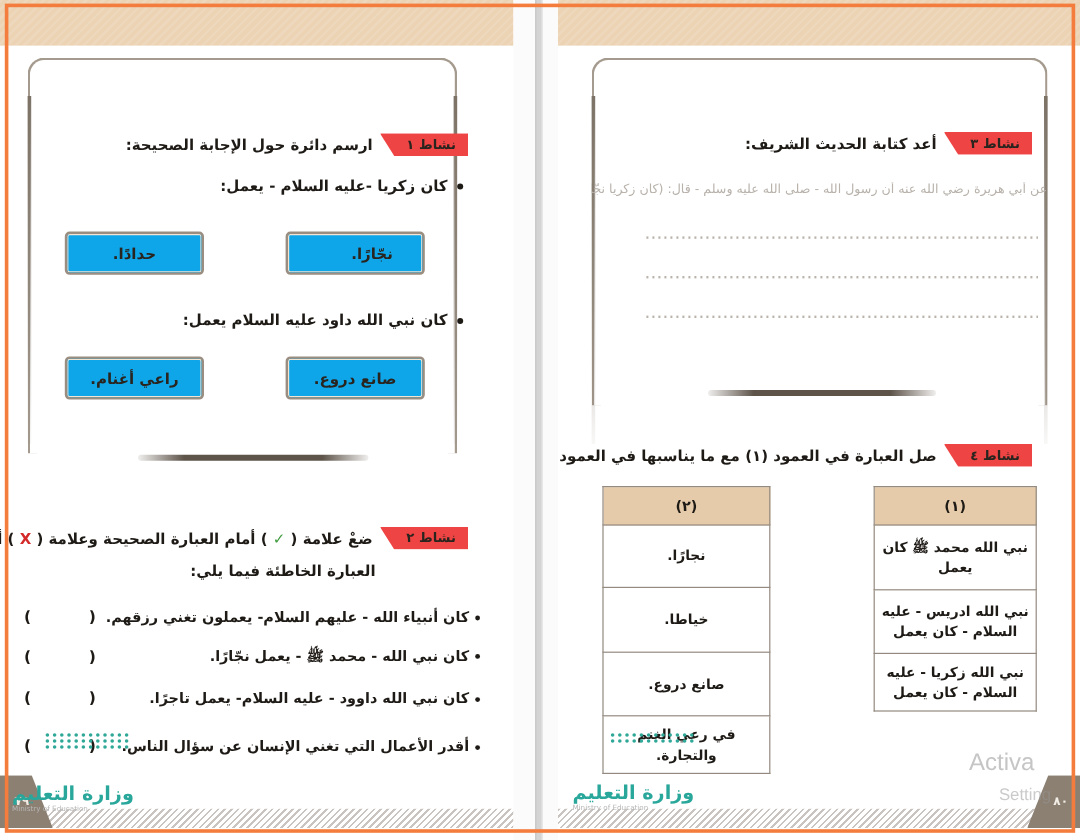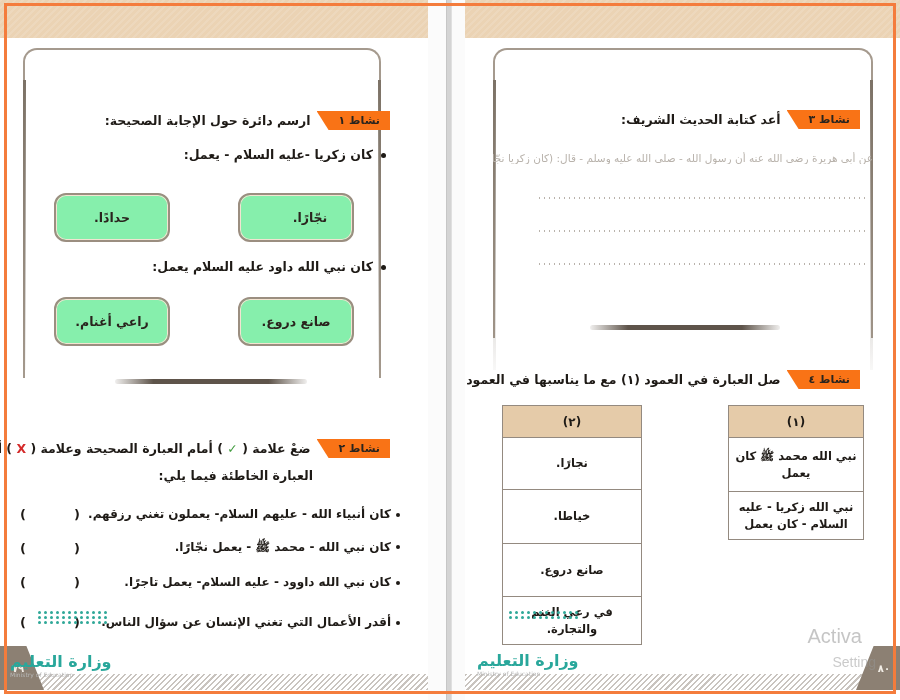--- a/index.html
+++ b/index.html
@@ -21,28 +21,28 @@
   .frame { position: absolute; top: 48px; height: 320px; border: 2px solid #a59a8e; border-bottom: none; border-radius: 14px 14px 0 0; }
   .frame::before, .frame::after { content: ""; position: absolute; top: 30px; width: 3px; height: 290px; background: linear-gradient(#7c7266, rgba(124,114,102,0.05)); }
   .frame::before { left: -2px; } .frame::after { right: -2px; }
   .page-left .frame { left: 23px; width: 358px; height: 330px; }
   .page-right .frame { left: 28px; width: 380px; height: 290px; }
 
   .divider-bar { position: absolute; height: 5px; border-radius: 3px;
     background: linear-gradient(90deg, rgba(110,98,86,0.1), #5e544a 20%, #5e544a 80%, rgba(110,98,86,0.1)); }
 
   .activity { position: absolute; display: flex; align-items: center; direction: rtl; white-space: nowrap; }
-  .badge { position: relative; height: 19px; padding: 0 10px 0 22px; background: #f97316; font-size: 11px; font-weight: bold; line-height: 19px; color: #2a241e;
+  .badge { position: relative; height: 19px; padding: 0 10px 0 22px; background: #ef4444; font-size: 11px; font-weight: bold; line-height: 19px; color: #2a241e;
     clip-path: polygon(0 0, 100% 0, 100% 100%, 12px 100%); }
   .activity-text { font-size: 12.5px; font-weight: bold; margin-right: 6px; color: #1e1a16; }
 
   .bullet-line { position: absolute; direction: rtl; font-size: 12.5px; font-weight: bold; white-space: nowrap; }
   .bullet-line .dot { display: inline-block; width: 5px; height: 5px; border-radius: 50%; background: #1e1a16; margin-left: 8px; vertical-align: middle; }
 
-  .choice { position: absolute; width: 116px; height: 49px; border: 2px solid #9b8e80; border-radius: 12px; background: #86efac;
+  .choice { position: absolute; width: 116px; height: 36px; border: 2px solid #9b8e80; border-radius: 4px; background: #0ea5e9;
     display: flex; align-items: center; justify-content: center; direction: rtl; font-size: 12.5px; font-weight: bold; color: #2a241e;
     box-shadow: inset 0 0 0 1px #f3e4d1; cursor: pointer; }
 
   .tf-row { position: absolute; left: 20px; width: 380px; height: 22px; display: flex; align-items: center; justify-content: space-between; direction: rtl; }
   .tf-text { font-size: 12px; font-weight: bold; white-space: nowrap; }
   .tf-text .dot { display: inline-block; width: 4px; height: 4px; border-radius: 50%; background: #1e1a16; margin-left: 5px; vertical-align: middle; }
   .tf-box { width: 60px; display: flex; justify-content: space-between; font-size: 13px; font-weight: bold; cursor: pointer; direction: ltr; }
 
   .check { color: #3f9b3d; font-weight: bold; }
   .cross { color: #d42a2a; font-weight: bold; }
@@ -239,20 +239,23 @@
 
   <table class="match col1">
     <tbody>
         <tr>
           <th>(١)</th>
         </tr>
     <tr>
           <td style="height:54px;text-align:center;">نبي الله محمد ﷺ كان يعمل</td>
         </tr>
     <tr>
+          <td style="height:53px;">نبي الله ادريس - عليه السلام - كان يعمل</td>
+        </tr>
+    <tr>
           <td style="height:48px;">نبي الله زكريا - عليه السلام - كان يعمل</td>
         </tr>
   </tbody>
     </table>
 
   <div class="logo-dots" style="left:44px; top:611px;">
     <span></span>
       <span></span>
       <span></span>
       <span></span>

